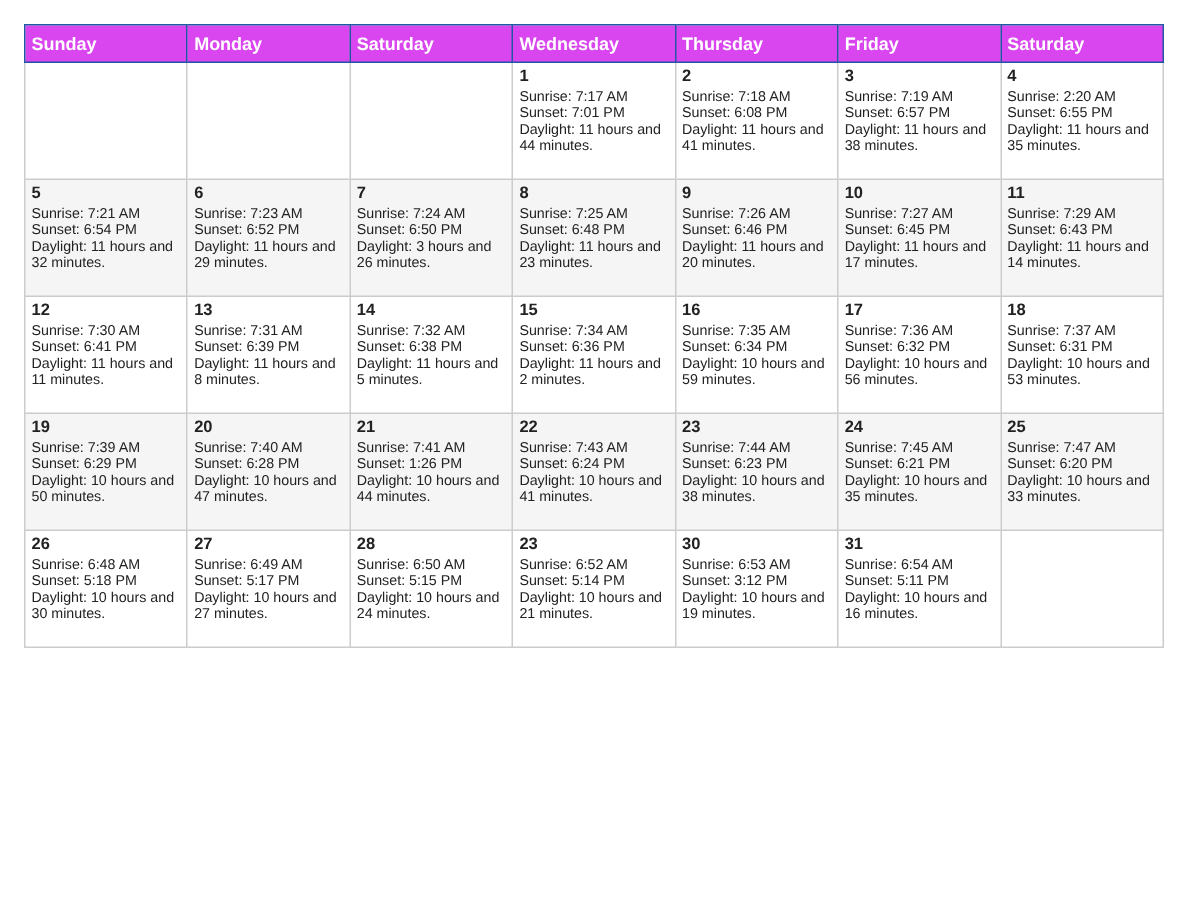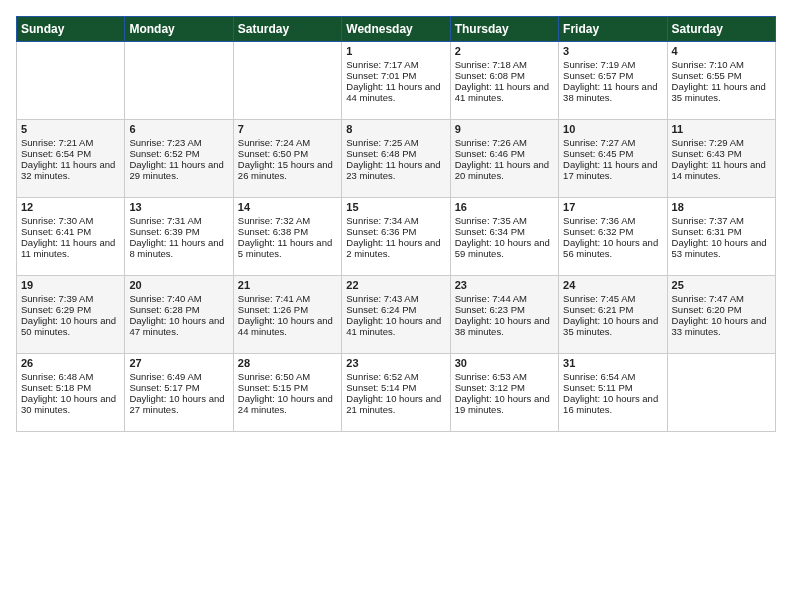--- a/index.html
+++ b/index.html
@@ -46,21 +46,21 @@
     .location {
       font-size: 14px;
       color: #444;
     }
     .calendar {
       width: 100%;
       border-collapse: collapse;
       border: 1px solid #bbb;
     }
     .calendar th {
-      background: #14532d;
+      background: #d946ef;
       color: #fff;
       font-size: 12px;
       font-weight: bold;
       padding: 5px 4px;
       text-align: left;
       border: 1px solid #2255a4;
     }
     .calendar td {
       width: calc(100%/7);
       vertical-align: top;
@@ -132,21 +132,21 @@
             <div>Daylight: 11 hours and 41 minutes.</div>
           </td>
           <td>
             <span class="day-num">3</span>
             <div>Sunrise: 7:19 AM</div>
             <div>Sunset: 6:57 PM</div>
             <div>Daylight: 11 hours and 38 minutes.</div>
           </td>
           <td>
             <span class="day-num">4</span>
-            <div>Sunrise: 7:10 AM</div>
+            <div>Sunrise: 2:20 AM</div>
             <div>Sunset: 6:55 PM</div>
             <div>Daylight: 11 hours and 35 minutes.</div>
           </td>
         </tr>
         <tr>
           <td>
             <span class="day-num">5</span>
             <div>Sunrise: 7:21 AM</div>
             <div>Sunset: 6:54 PM</div>
             <div>Daylight: 11 hours and 32 minutes.</div>
@@ -154,21 +154,21 @@
           <td>
             <span class="day-num">6</span>
             <div>Sunrise: 7:23 AM</div>
             <div>Sunset: 6:52 PM</div>
             <div>Daylight: 11 hours and 29 minutes.</div>
           </td>
           <td>
             <span class="day-num">7</span>
             <div>Sunrise: 7:24 AM</div>
             <div>Sunset: 6:50 PM</div>
-            <div>Daylight: 15 hours and 26 minutes.</div>
+            <div>Daylight: 3 hours and 26 minutes.</div>
           </td>
           <td>
             <span class="day-num">8</span>
             <div>Sunrise: 7:25 AM</div>
             <div>Sunset: 6:48 PM</div>
             <div>Daylight: 11 hours and 23 minutes.</div>
           </td>
           <td>
             <span class="day-num">9</span>
             <div>Sunrise: 7:26 AM</div>

